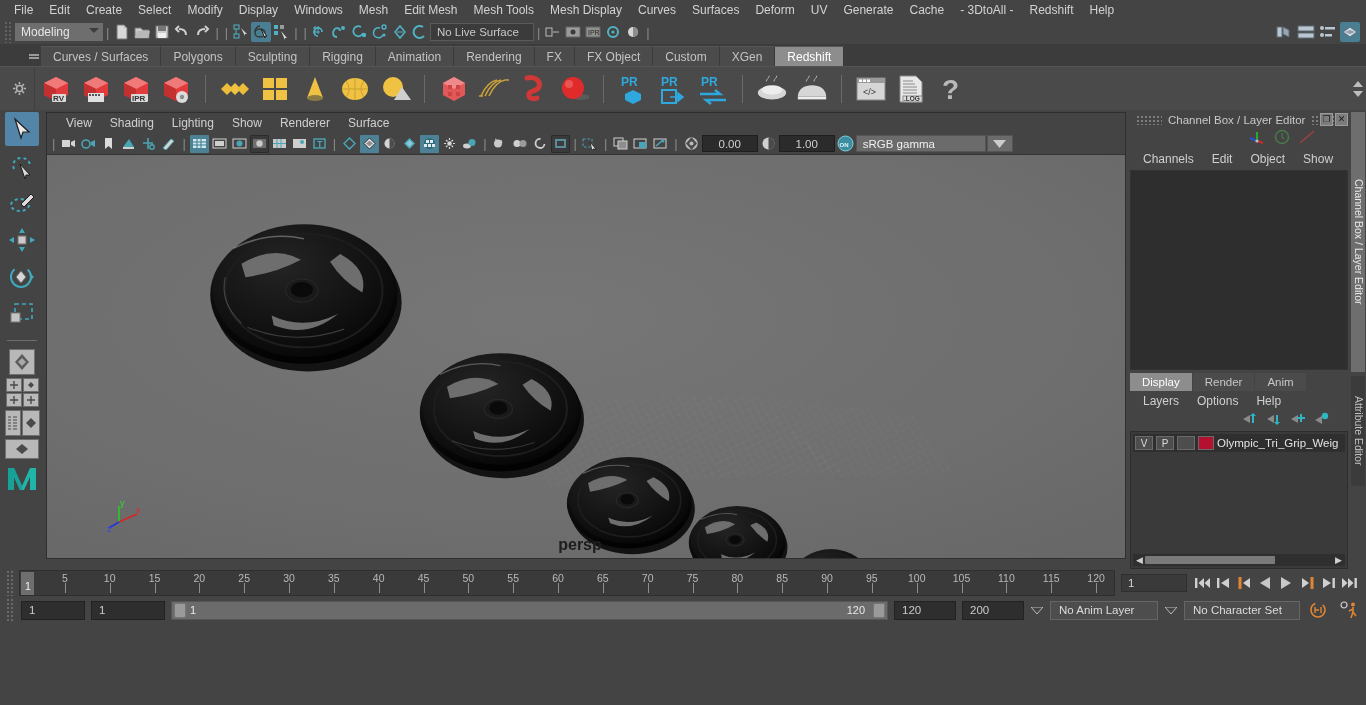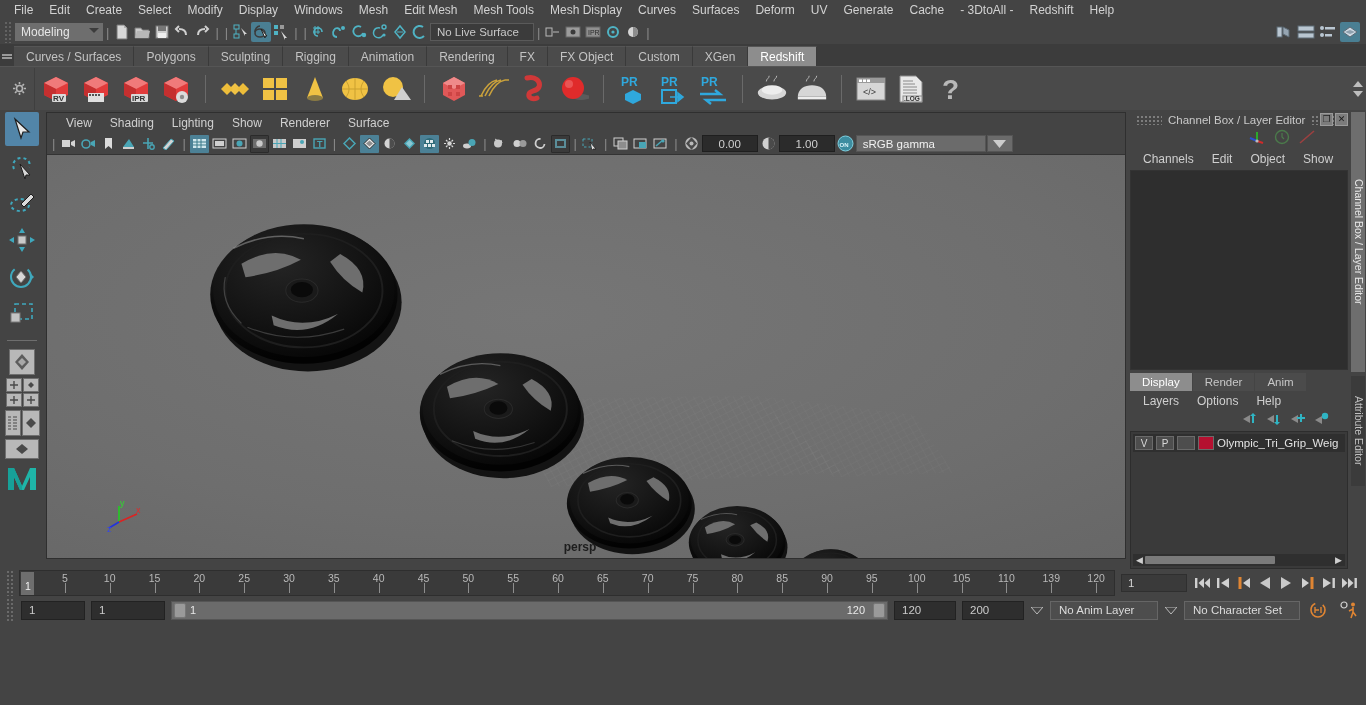--- a/index.html
+++ b/index.html
@@ -23,21 +23,21 @@
   .menuselect .arrow{ position:absolute; right:4px; top:5px; border-left:5px solid transparent; border-right:5px solid transparent; border-top:5px solid #3c3c3c;}
   .pipe{ color:#888; padding:0 3px; font-size:13px;}
   .sicon{ width:20px; height:20px; display:inline-flex; align-items:center; justify-content:center; }
   .sicon svg{ display:block; }
   .sicon.on{ background:#4a7f93; border-radius:2px;}
   .livesurface{ height:18px; min-width:104px; background:#3b3b3b; border:1px solid #5a5a5a; color:#c8c8c8; font-size:11.5px; display:flex; align-items:center; padding-left:6px; }
   .status-right{ position:absolute; right:6px; top:2px; display:flex; gap:2px;}
 
   
   .shelfwrap{ background:#444; }
-  .shelftabs{ height:22px; display:flex; align-items:flex-end; padding-left:0; background:#3c3c3c; }
+  .shelftabs{ height:22px; display:flex; align-items:flex-end; padding-left:27px; background:#3c3c3c; }
   .shelftabs .handle{ width:14px; height:22px; display:flex; align-items:center; justify-content:center; }
   .shelftabs .handle i{ display:block; width:10px; height:2px; background:#9a9a9a; box-shadow:0 3px 0 #9a9a9a;}
   .stab{ height:20px; line-height:20px; padding:0 12px; font-size:12px; color:#c3c3c3; background:#4b4b4b; border-right:1px solid #3a3a3a; border-top:1px solid #555; cursor:default;}
   .stab.active{ background:#8d8d8d; color:#ffffff; }
   .shelfbar{ height:44px; background:#4a4a4a; display:flex; align-items:center; padding-left:8px; gap:4px; border-top:1px solid #555;}
   .shelfgear{ width:22px; height:40px; display:flex; align-items:center; justify-content:center;}
   .shelfinner{ flex:1; height:42px; background:#4a4a4a; display:flex; align-items:center; gap:6px; padding-left:4px; border-left:1px solid #3f3f3f;}
   .shicon{ width:34px; height:38px; display:flex; align-items:center; justify-content:center; position:relative;}
   .vsep{ width:1px; height:28px; background:#6a6a6a; margin:0 6px;}
   .shelf-scroll{ width:16px; height:42px; display:flex; flex-direction:column; align-items:center; justify-content:center; gap:4px; margin-left:auto;}
@@ -59,21 +59,21 @@
   .vpmenu{ height:20px; display:flex; align-items:center; padding-left:10px; background:#444; }
   .vpmenu .m{ padding:0 9px; font-size:12px; color:#d0d0d0; }
   .vptools{ height:22px; background:#444; display:flex; align-items:center; padding-left:2px; gap:1px; border-bottom:1px solid #333;}
   .vi{ width:19px; height:18px; display:flex; align-items:center; justify-content:center; border-radius:1px;}
   .vi.on{ background:#4c8196; }
   .vi.press{ background:#3a3a3a; border:1px solid #2b2b2b;}
   .numfield{ width:56px; height:17px; background:#2b2b2b; color:#cfcfcf; font-size:11.5px; display:flex; align-items:center; justify-content:center; border:1px solid #1f1f1f;}
   .gammafield{ width:130px; height:17px; background:#6b6b6b; color:#f0f0f0; font-size:11.5px; display:flex; align-items:center; padding-left:6px; border:1px solid #555;}
   .gammadrop{ width:26px; height:17px; background:#6b6b6b; border:1px solid #555; display:flex; align-items:center; justify-content:center;}
   .viewport{ flex:1; position:relative; background:#6e6e6e; overflow:hidden;}
-  .persplabel{ position:absolute; bottom:4px; left:0; right:12px; text-align:center; font-size:12px; font-weight:bold; color:#1d1d1d;}
+  .persplabel{ position:absolute; bottom:4px; left:0; right:12px; text-align:center; font-size:16px; font-weight:bold; color:#1d1d1d;}
   .axisgiz{ position:absolute; left:56px; bottom:22px; width:44px; height:44px;}
 
   
   .rightpanel{ width:222px; background:#444; display:flex; flex-direction:column; padding-top:2px;}
   .rp-title{ height:16px; display:flex; align-items:center; font-size:11.5px; color:#c9c9c9; position:relative; padding-left:8px;}
   .rp-title .dots{ width:26px; height:10px; background-image:radial-gradient(#7d7d7d 1px, transparent 1px); background-size:4px 4px;}
   .rp-title .t{ margin:0 6px; }
   .rp-btns{ position:absolute; right:2px; top:1px; display:flex; gap:2px;}
   .winbtn{ width:13px; height:13px; background:#7c7c7c; border:1px solid #9a9a9a; display:flex; align-items:center; justify-content:center; font-size:9px; color:#1d1d1d; line-height:1;}
   .rp-icons{ height:20px; display:flex; align-items:center; justify-content:flex-end; padding-right:34px; gap:8px;}
@@ -1131,21 +1131,21 @@
         <div class="ts-lab" style="left: 807.049px;">90</div>
         <div class="ts-tick" style="left: 851.885px;"></div>
         <div class="ts-lab" style="left: 851.885px;">95</div>
         <div class="ts-tick" style="left: 896.721px;"></div>
         <div class="ts-lab" style="left: 896.721px;">100</div>
         <div class="ts-tick" style="left: 941.557px;"></div>
         <div class="ts-lab" style="left: 941.557px;">105</div>
         <div class="ts-tick" style="left: 986.393px;"></div>
         <div class="ts-lab" style="left: 986.393px;">110</div>
         <div class="ts-tick" style="left: 1031.23px;"></div>
-        <div class="ts-lab" style="left: 1031.23px;">139</div>
+        <div class="ts-lab" style="left: 1031.23px;">115</div>
         <div class="ts-tick" style="left: 1076.07px;"></div>
         <div class="ts-lab" style="left: 1076.07px;">120</div>
       </div>
     <div class="ts-curfield">1</div>
     <div class="playbtns">
       <div class="pbtn">
           <svg width="17" height="14">
             <rect x="1" y="2" width="2.4" height="10" fill="#d0d0d0"></rect>
             <path d="M10 2v10L4.5 7z" fill="#d0d0d0"></path>
             <path d="M16 2v10l-5.5-5z" fill="#d0d0d0"></path>

